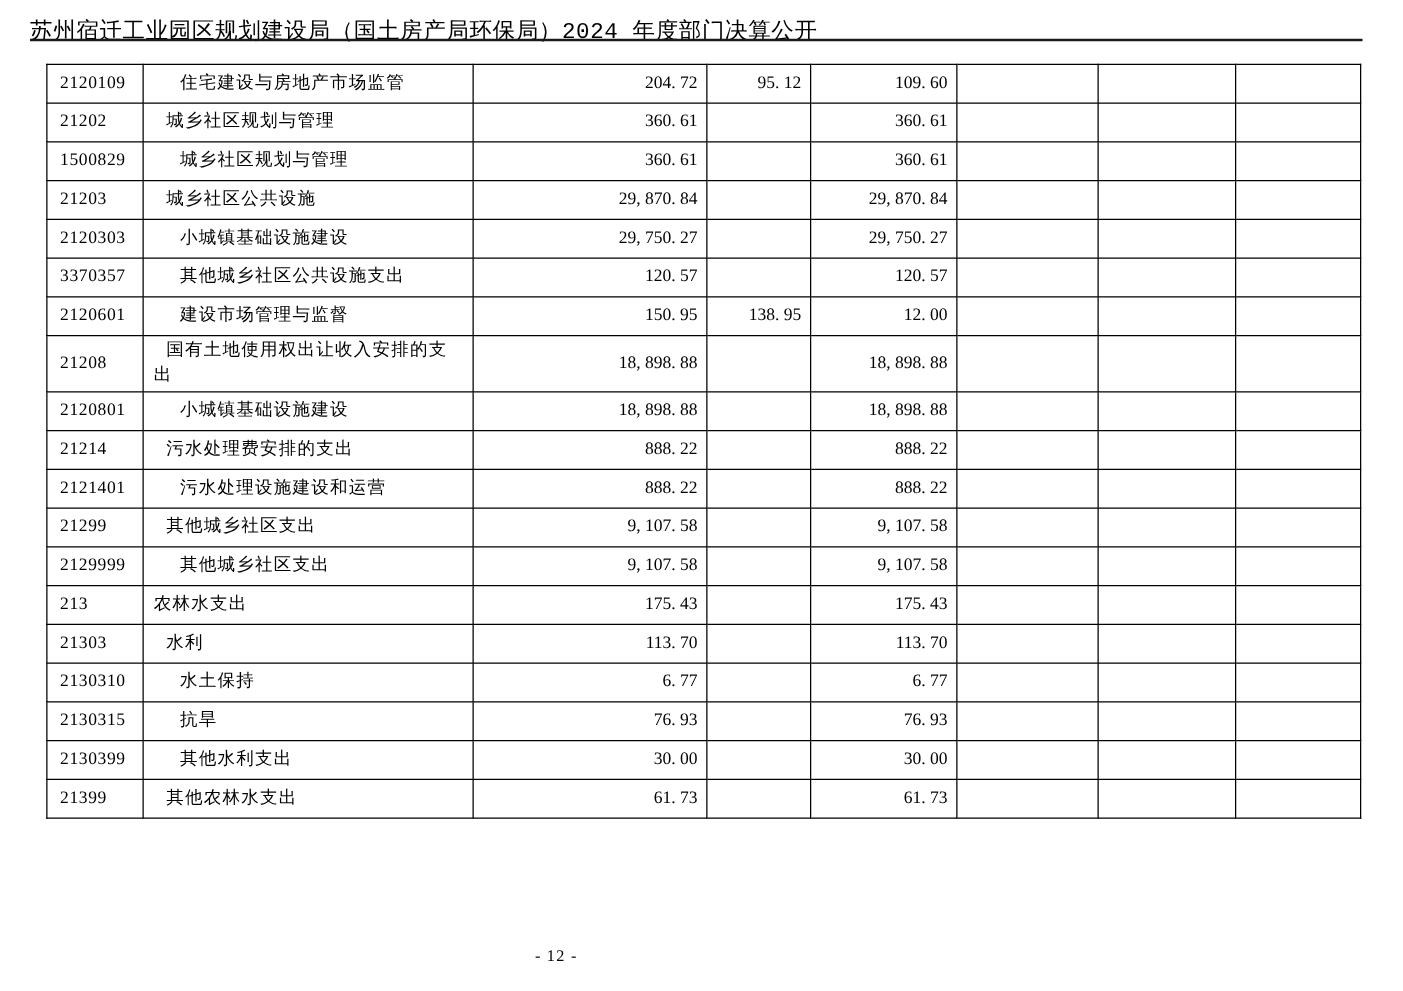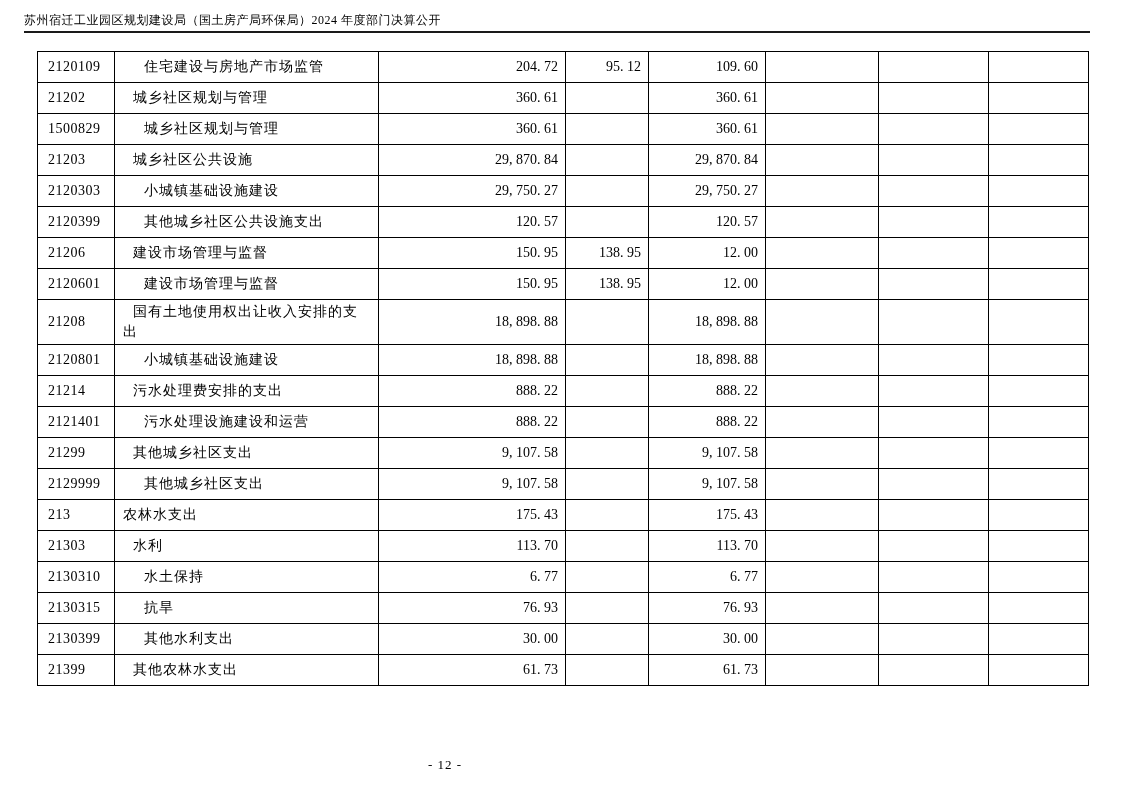--- a/index.html
+++ b/index.html
@@ -12,23 +12,24 @@
     width: 1122px;
     height: 793px;
     overflow: hidden;
     font-family: "Liberation Serif", "DejaVu Serif", serif;
     color: #000000;
   }
   .doc-header-title {
     position: absolute;
     left: 24px;
     top: 12px;
-    font-size: 12px;
+    font-size: 18px;
     letter-spacing: 0.5px;
     white-space: nowrap;
+    font-family: Liberation Mono, monospace;
   }
   .doc-header-rule {
     position: absolute;
     left: 24px;
     top: 31px;
     width: 1066px;
     height: 2px;
     background: #1a1a1a;
   }
   .table-wrap {
@@ -137,35 +138,25 @@
           <td class="cell-code">2120303</td>
           <td class="cell-name indent-2">小城镇基础设施建设</td>
           <td class="cell-num">29, 750. 27</td>
           <td class="cell-num"></td>
           <td class="cell-num">29, 750. 27</td>
           <td class="cell-blank"></td>
           <td class="cell-blank"></td>
           <td class="cell-blank"></td>
         </tr>
         <tr>
-          <td class="cell-code">2120399</td>
+          <td class="cell-code">3370357</td>
           <td class="cell-name indent-2">其他城乡社区公共设施支出</td>
           <td class="cell-num">120. 57</td>
           <td class="cell-num"></td>
           <td class="cell-num">120. 57</td>
-          <td class="cell-blank"></td>
-          <td class="cell-blank"></td>
-          <td class="cell-blank"></td>
-        </tr>
-        <tr>
-          <td class="cell-code">21206</td>
-          <td class="cell-name indent-1">建设市场管理与监督</td>
-          <td class="cell-num">150. 95</td>
-          <td class="cell-num">138. 95</td>
-          <td class="cell-num">12. 00</td>
           <td class="cell-blank"></td>
           <td class="cell-blank"></td>
           <td class="cell-blank"></td>
         </tr>
         <tr>
           <td class="cell-code">2120601</td>
           <td class="cell-name indent-2">建设市场管理与监督</td>
           <td class="cell-num">150. 95</td>
           <td class="cell-num">138. 95</td>
           <td class="cell-num">12. 00</td>

